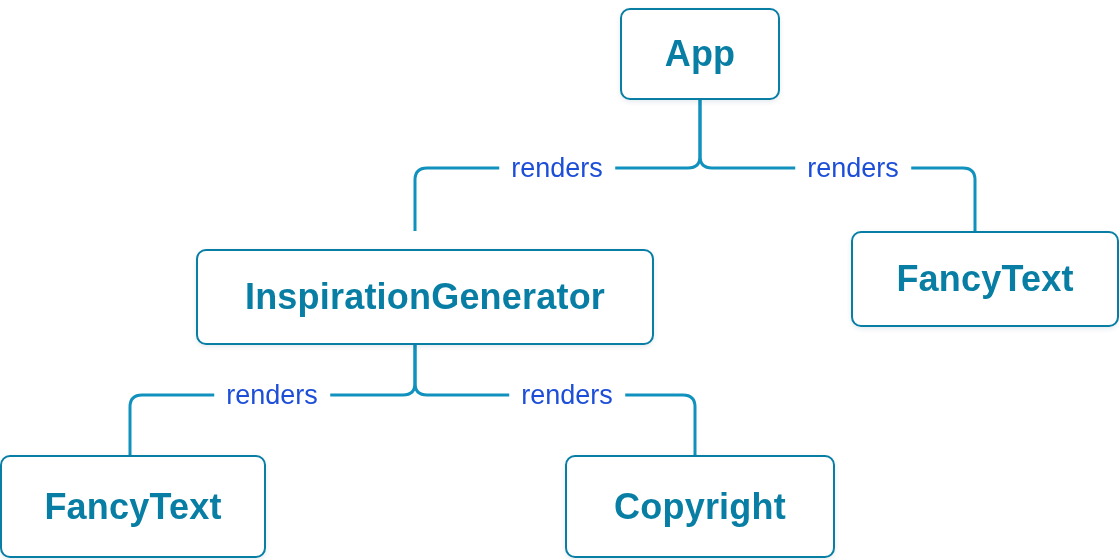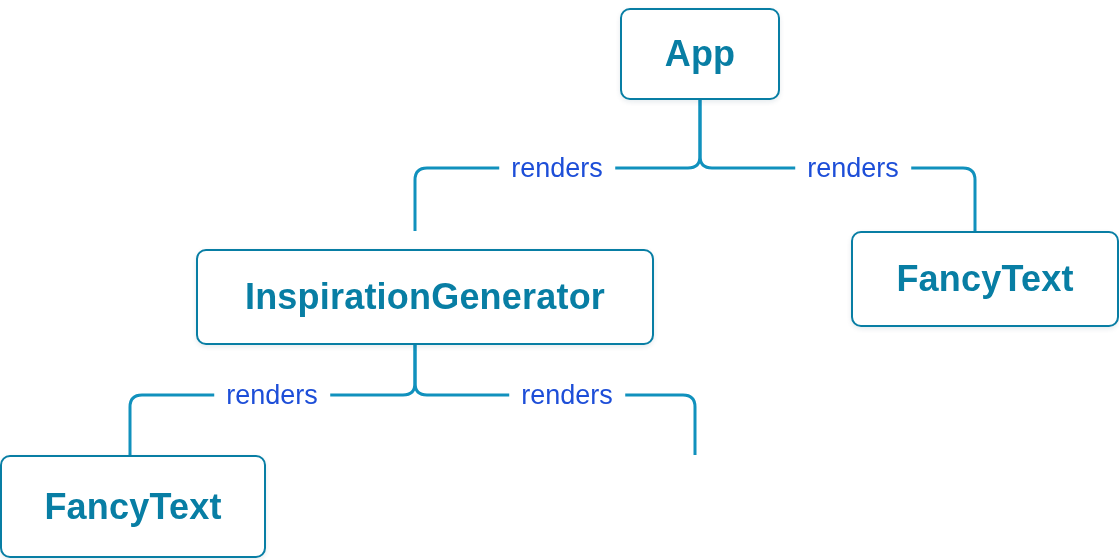--- a/index.html
+++ b/index.html
@@ -86,14 +86,17 @@
   </div>
 
   <div class="node" style="left:851px; top:231px; width:268px; height:96px;">
     <span class="node-label">FancyText</span>
   </div>
 
   <div class="node" style="left:0px; top:455px; width:266px; height:103px;">
     <span class="node-label">FancyText</span>
   </div>
 
+  <div class="node" style="left:565px; top:455px; width:270px; height:103px;">
+    <span class="node-label">Copyright</span>
+  </div>
 
 </div>
 
 </body></html>

